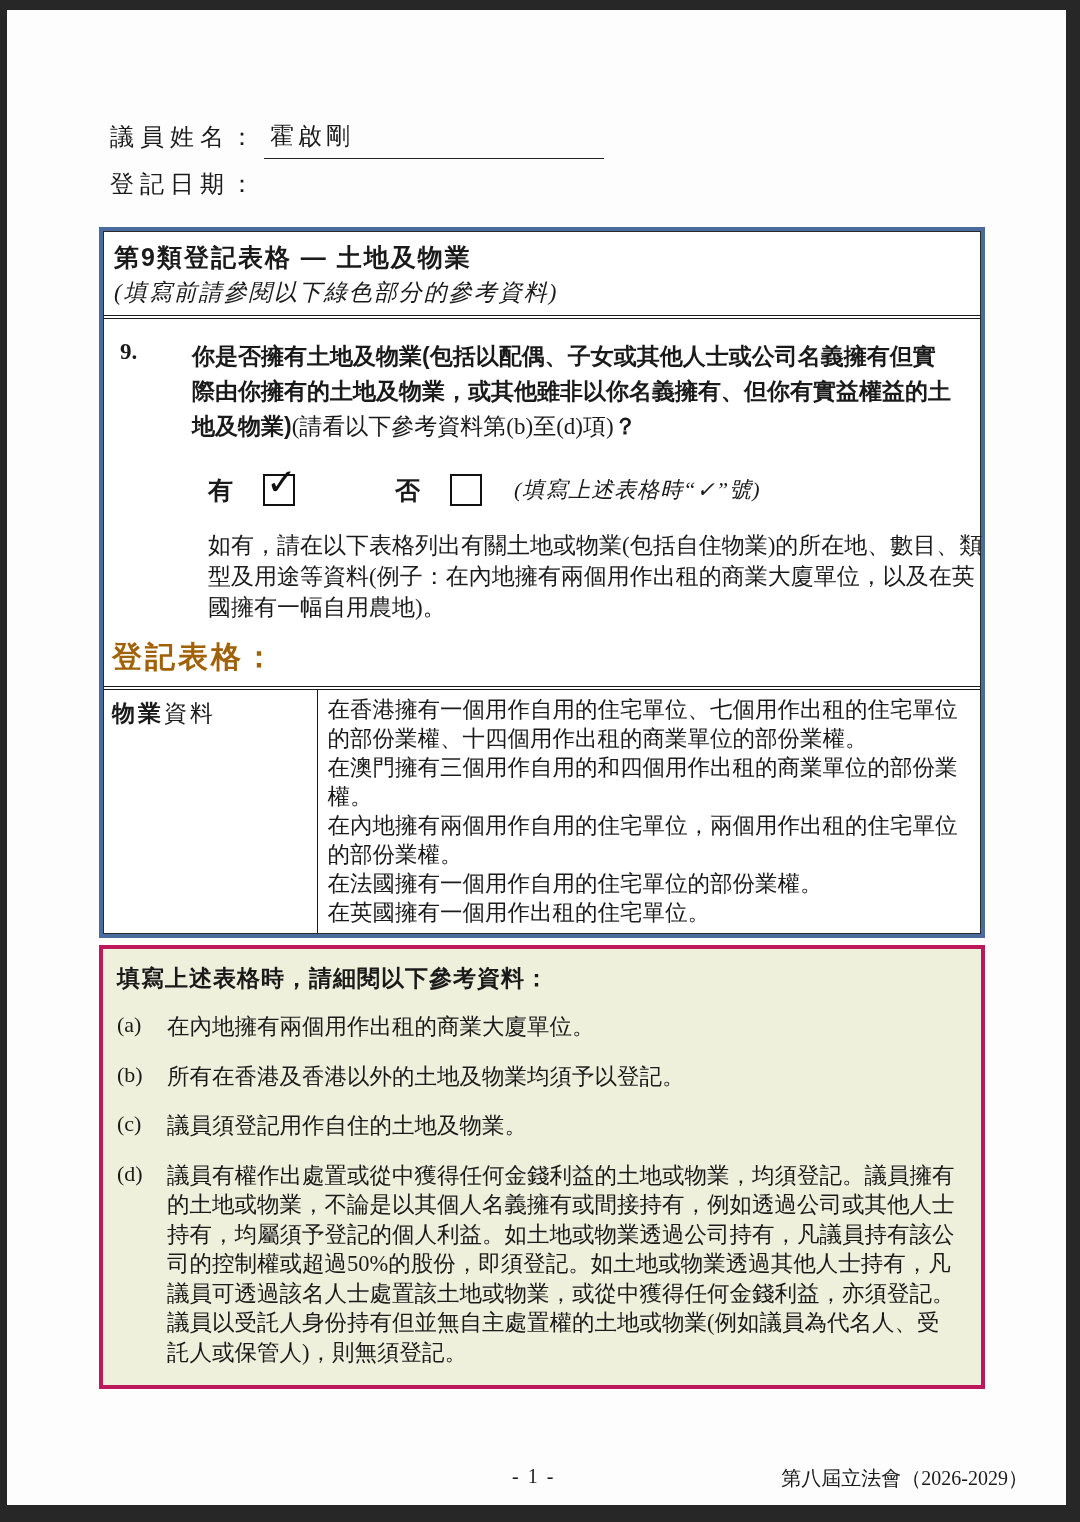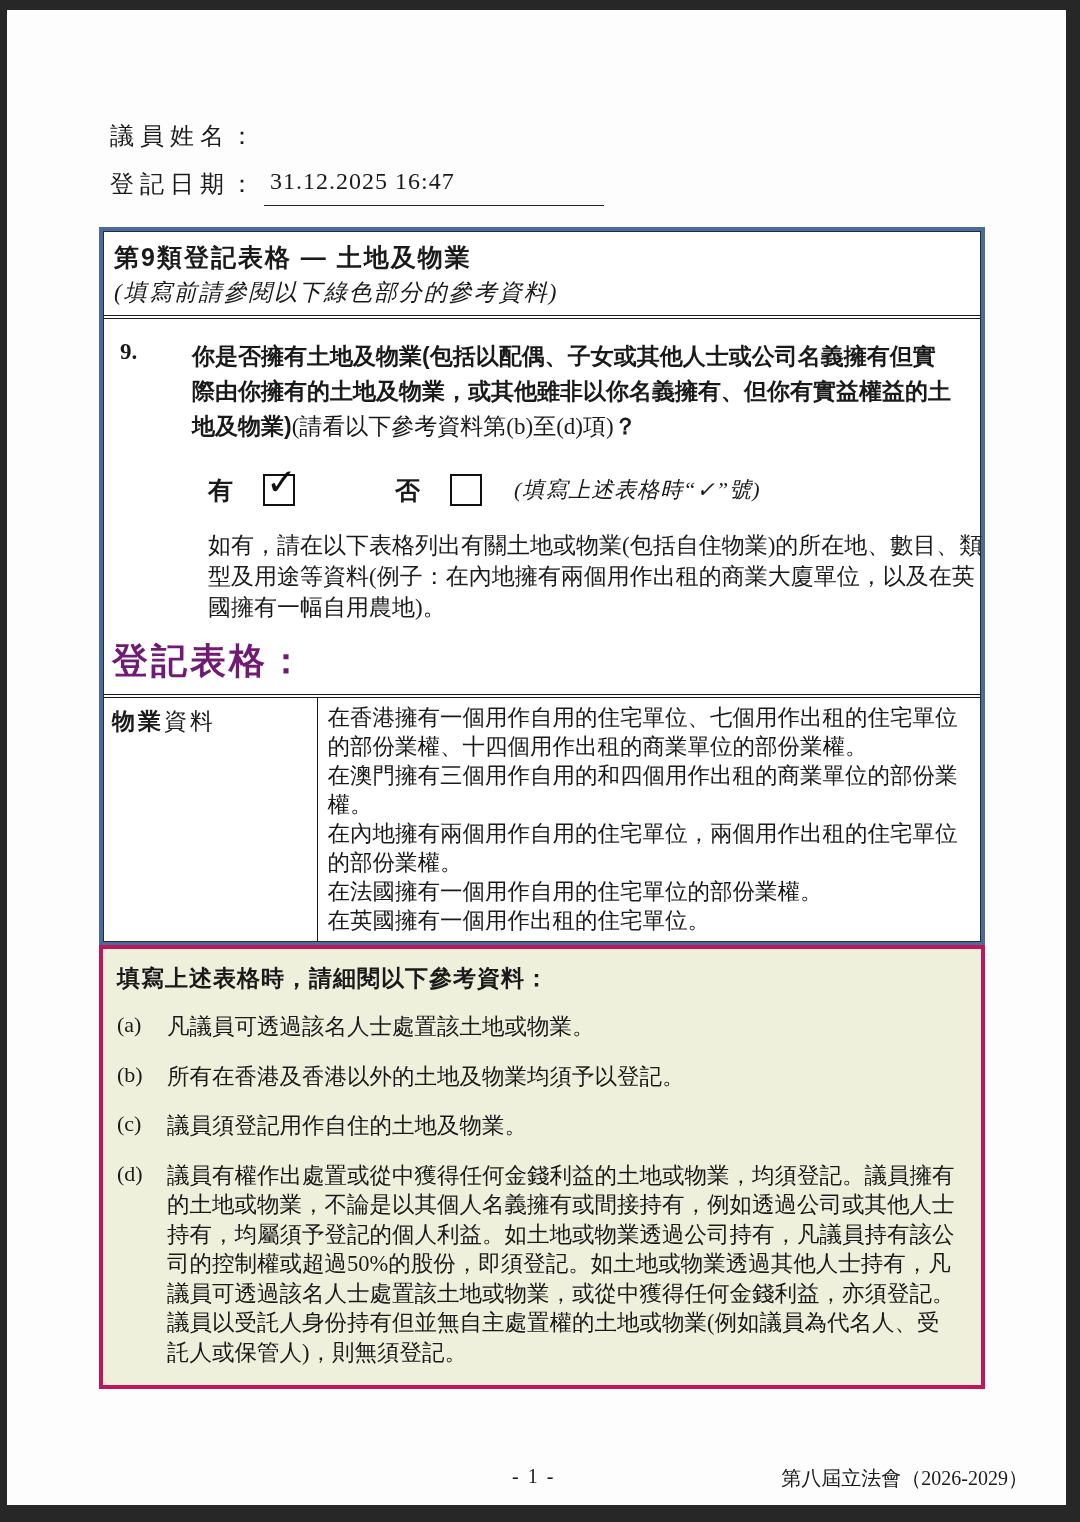--- a/index.html
+++ b/index.html
@@ -80,21 +80,21 @@
   .gap-no { margin-left: 100px; }
   .check-note { font-style: italic; font-size: 22px; margin-left: 32px; letter-spacing: 1px; }
 
   .instruction {
     margin: 20px 20px 0 88px;
     font-size: 23px; line-height: 31px; width: 782px;
   }
 
   .reg-heading {
     font-family: "Liberation Sans", "DejaVu Sans", sans-serif;
-    font-weight: bold; font-size: 36px; color: #701a75;
+    font-weight: bold; font-size: 30px; color: #a16207;
     letter-spacing: 3px; margin: 14px 0 8px 8px;
   }
 
   .table-wrap { border-top: 4px double #1a1a1a; }
   table.reg-table { width: 100%; border-collapse: collapse; }
   table.reg-table td { border: 1.5px solid #1a1a1a; vertical-align: top; }
   table.reg-table tr:first-child td { border-top: none; }
   table.reg-table td:first-child { border-left: none; }
   table.reg-table td:last-child { border-right: none; }
   table.reg-table tr:last-child td { border-bottom: none; }
@@ -123,24 +123,24 @@
   .footer-page { position: absolute; left: 505px; top: 1455px; font-size: 20px; letter-spacing: 2px; }
   .footer-term { position: absolute; right: 38px; top: 1455px; font-size: 20px; }
 </style>
 </head>
 <body>
 
 <div class="page">
 
   <div class="id-row name">
     <span class="id-label">議員姓名：</span>
+    <span class="id-value">霍啟剛</span>
   </div>
   <div class="id-row date">
     <span class="id-label">登記日期：</span>
-    <span class="id-value latin">31.12.2025 16:47</span>
   </div>
 
   <div class="blue-box">
     <div class="blue-inner">
 
       <div class="title-block">
         <div class="form-title">第9類登記表格 — 土地及物業</div>
         <div class="form-subtitle">(填寫前請參閱以下綠色部分的參考資料)</div>
       </div>
 
@@ -181,21 +181,21 @@
       </div>
 
     </div>
   </div>
 
   <div class="green-box">
     <div class="green-heading">填寫上述表格時，請細閱以下參考資料：</div>
 
     <div class="ref-item">
       <span class="ref-id">(a)</span>
-      <span class="ref-text">凡議員可透過該名人士處置該土地或物業。</span>
+      <span class="ref-text">在內地擁有兩個用作出租的商業大廈單位。</span>
     </div>
     <div class="ref-item">
       <span class="ref-id">(b)</span>
       <span class="ref-text">所有在香港及香港以外的土地及物業均須予以登記。</span>
     </div>
     <div class="ref-item">
       <span class="ref-id">(c)</span>
       <span class="ref-text">議員須登記用作自住的土地及物業。</span>
     </div>
     <div class="ref-item">

